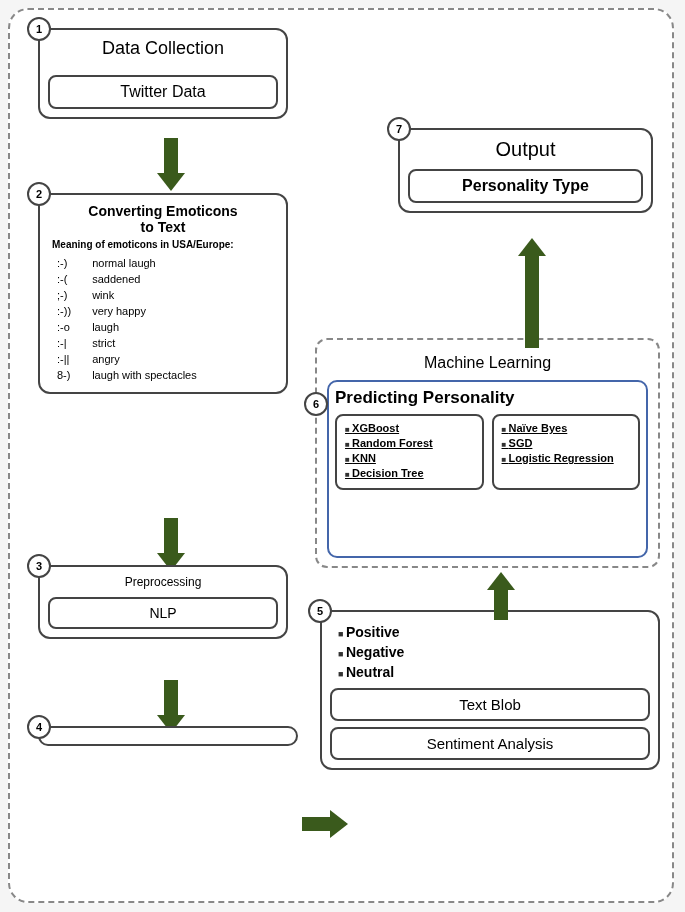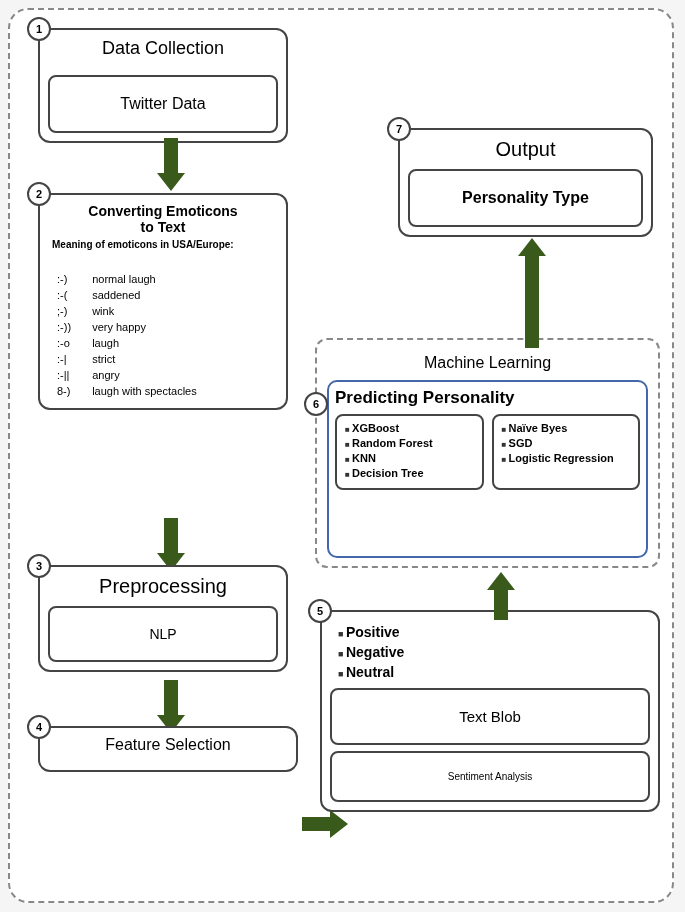--- a/index.html
+++ b/index.html
@@ -114,21 +114,21 @@
     .emoticons-box .title-row {
       font-weight: bold;
       font-size: 14px;
       text-align: center;
       margin-bottom: 4px;
     }
 
     .emoticons-box .subtitle {
       font-size: 10px;
       font-weight: bold;
-      margin-bottom: 20px;
+      margin-bottom: 4px;
     }
 
     .emoticons-table {
       width: 100%;
       font-size: 11px;
     }
 
     .emoticons-table td {
       padding: 1px 3px;
     }
@@ -140,30 +140,30 @@
       border-radius: 12px;
       background: white;
       left: 28px;
       top: 555px;
       width: 250px;
       padding: 8px;
     }
 
     .preprocessing-box .main-label {
       text-align: center;
-      font-size: 20px;
+      font-size: 12px;
       font-weight: normal;
       margin-bottom: 8px;
     }
 
     .inner-box {
       border: 2px solid #444;
       border-radius: 8px;
       text-align: center;
-      padding: 18px;
+      padding: 6px;
       font-size: 14px;
       background: white;
     }
 
     
     .ml-outer {
       position: absolute;
       left: 305px;
       top: 328px;
       width: 345px;
@@ -222,20 +222,21 @@
 
     .predict-col ul li::before {
       content: "■ ";
       font-size: 8px;
       color: #333;
     }
 
     .predict-col ul li {
       margin-bottom: 3px;
       font-weight: bold;
+      text-decoration: underline;
     }
 
     
     .output-outer {
       position: absolute;
       left: 388px;
       top: 118px;
       width: 255px;
       border: 2px solid #444;
       border-radius: 12px;
@@ -365,39 +366,38 @@
     <div class="inner-box">NLP</div>
   </div>
 
   <div class="arrow-down" style="left:147px; top:670px;">
     <div class="shaft" style="height:35px;"></div>
     <div class="head"></div>
   </div>
 
   <div class="feature-outer">
     <div class="circle-num" style="left:-13px; top:-13px;">4</div>
-    <div style="text-align:center; font-size:16px; margin-bottom:8px;">Feature Selection</div>
   </div>
 
   <div class="arrow-right" style="left:292px; top:800px;">
     <div class="shaft" style="width:28px;"></div>
     <div class="head"></div>
   </div>
 
   <div class="sentiment-outer">
     <div class="circle-num" style="left:-14px; top:-13px;">5</div>
     <div class="sentiment-list">
       <ul>
         <li>Positive</li>
         <li>Negative</li>
         <li>Neutral</li>
       </ul>
     </div>
     <div class="inner-box" style="margin-bottom:6px; font-size:15px;">Text Blob</div>
-    <div class="inner-box" style="font-size:10px;">Sentiment Analysis</div>
+    <div class="inner-box" style="font-size:15px;">Sentiment Analysis</div>
   </div>
 
   <div class="arrow-up" style="left:477px; top:562px;">
     <div class="head"></div>
     <div class="shaft" style="height:30px;"></div>
   </div>
 
   <div class="ml-outer">
     <div class="circle-num" style="left:-13px; top:52px;">6</div>
     <div class="ml-label">Machine Learning</div>

